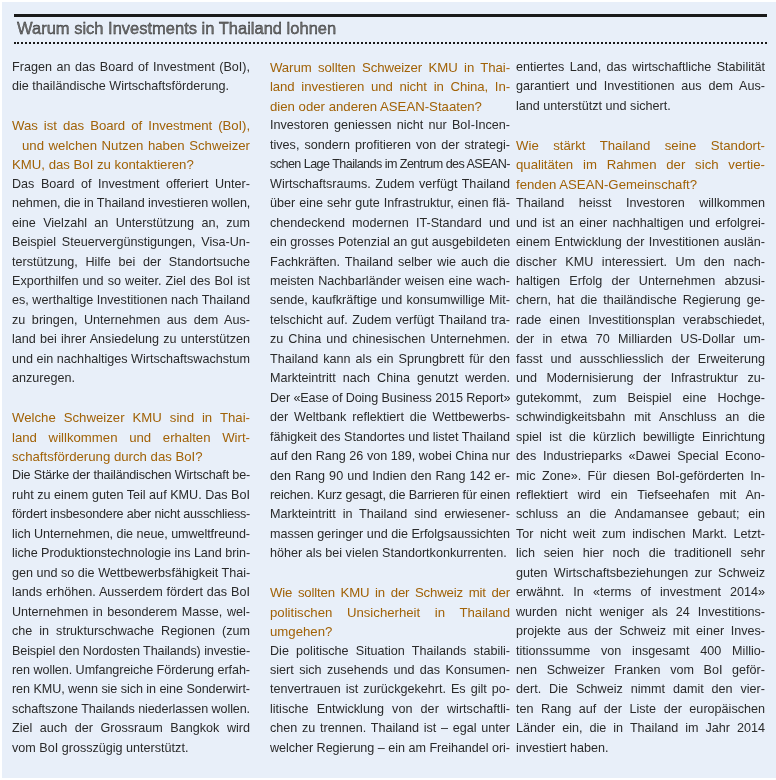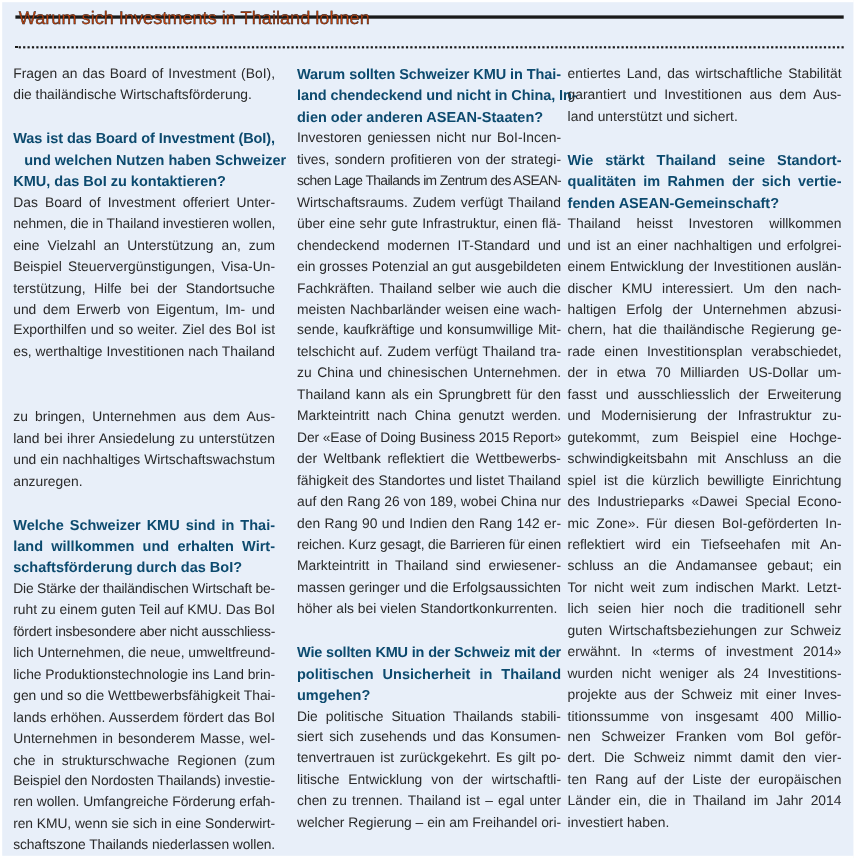--- a/index.html
+++ b/index.html
@@ -6,40 +6,40 @@
   body { width: 776px; height: 780px; overflow: hidden; position: relative; }
   .panel {
     position: absolute; left: 2px; top: 2px; width: 774px; height: 776px;
     background: #e8eff9;
   }
   .top-rule {
     position: absolute; left: 12px; top: 12px; width: 753px; height: 3px;
     background: #1a1a1a;
   }
   .title {
-    position: absolute; left: 15px; top: 6px;
+    position: absolute; left: 15px; top: 17px;
     font-family: "Liberation Sans", sans-serif; font-size: 16.5px; font-weight: normal;
-    color: #c2410c; letter-spacing: 0px; white-space: nowrap;
+    color: #737373; letter-spacing: 0px; white-space: nowrap;
     -webkit-text-stroke: 0.35px #1a1a1a;
   }
   .dotted-rule {
     position: absolute; left: 12px; top: 40px; width: 753px; height: 0;
     border-top: 2px dotted #1a1a1a;
   }
   .col {
     position: absolute; top: 58px;
     font-family: "Liberation Sans", sans-serif; font-size: 12.6px; line-height: 19.45px;
     color: #2a2a2a; text-align: justify; hyphens: manual;
   }
   .col1 { left: 12px; width: 238px; }
   .col2 { left: 270px; width: 240px; }
   .col3 { left: 516px; width: 249px; }
   .col p { margin: 0; }
   .col h3 {
-    margin: 0; font-size: 13.2px; font-weight: bold; color: #0c4a6e; line-height: 19.45px;
+    margin: 0; font-size: 13.2px; font-weight: normal; color: #a16207; line-height: 19.45px;
   }
   .gap { height: 19.45px; }
   .intro { text-align: left; }
   .ln { display: block; text-align: justify; text-align-last: justify; white-space: nowrap; }
   .ln.last { text-align-last: left; }
 </style>
 </head>
 <body>
 
 <div class="panel" style="background: rgb(232, 239, 249);">
@@ -58,24 +58,23 @@
     <span class="ln" style="display: block; letter-spacing: -0.0789474px;">Was ist das Board of Investment (BoI),</span>
     <span class="ln" style="display: block; margin-left: 10px;">und welchen Nutzen haben Schweizer</span>
     <span class="ln last" style="display: block;">KMU, das BoI zu kontaktieren?</span>
   </h3>
   <p>
     <span class="ln" style="display: block;">Das Board of Investment offeriert Unter-</span>
     <span class="ln" style="display: block; letter-spacing: -0.0697674px;">nehmen, die in Thailand investieren wollen,</span>
     <span class="ln" style="display: block;">eine Vielzahl an Unterstützung an, zum</span>
     <span class="ln" style="display: block;">Beispiel Steuervergünstigungen, Visa-Un-</span>
     <span class="ln" style="display: block;">terstützung, Hilfe bei der Standortsuche</span>
-    <span class="ln" style="display: block;">und dem Erwerb von Eigentum, Im- und</span>
     <span class="ln" style="display: block;">Exporthilfen und so weiter. Ziel des BoI ist</span>
     <span class="ln" style="display: block;">es, werthaltige Investitionen nach Thailand</span>
-    <span class="ln" style="display: block; margin-top: 40px;">zu bringen, Unternehmen aus dem Aus-</span>
+    <span class="ln" style="display: block;">zu bringen, Unternehmen aus dem Aus-</span>
     <span class="ln" style="display: block;">land bei ihrer Ansiedelung zu unterstützen</span>
     <span class="ln" style="display: block;">und ein nachhaltiges Wirtschaftswachstum</span>
     <span class="ln last" style="display: block;">anzuregen.</span>
   </p>
   <div class="gap"></div>
   <h3>
     <span class="ln" style="display: block;">Welche Schweizer KMU sind in Thai-</span>
     <span class="ln" style="display: block;">land willkommen und erhalten Wirt-</span>
     <span class="ln last" style="display: block;">schaftsförderung durch das BoI?</span>
   </h3>
@@ -94,21 +93,21 @@
     <span class="ln" style="display: block; letter-spacing: -0.0714286px;">ren KMU, wenn sie sich in eine Sonderwirt-</span>
     <span class="ln" style="display: block; letter-spacing: -0.119048px;">schaftszone Thailands niederlassen wollen.</span>
     <span class="ln" style="display: block;">Ziel auch der Grossraum Bangkok wird</span>
     <span class="ln last" style="display: block;">vom BoI grosszügig unterstützt.</span>
   </p>
 </div>
 
 <div class="col col2">
   <h3>
     <span class="ln" style="display: block; letter-spacing: -0.0833333px;">Warum sollten Schweizer KMU in Thai-</span>
-    <span class="ln" style="display: block; letter-spacing: -0.075px;">land chendeckend und nicht in China, In-</span>
+    <span class="ln" style="display: block; letter-spacing: -0.075px;">land investieren und nicht in China, In-</span>
     <span class="ln last" style="display: block;">dien oder anderen ASEAN-Staaten?</span>
   </h3>
   <p>
     <span class="ln" style="display: block;">Investoren geniessen nicht nur BoI-Incen-</span>
     <span class="ln" style="display: block;">tives, sondern profitieren von der strategi-</span>
     <span class="ln" style="display: block; letter-spacing: -0.571429px;">schen Lage Thailands im Zentrum des ASEAN-</span>
     <span class="ln" style="display: block;">Wirtschaftsraums. Zudem verfügt Thailand</span>
     <span class="ln" style="display: block;">über eine sehr gute Infrastruktur, einen flä-</span>
     <span class="ln" style="display: block;">chendeckend modernen IT-Standard und</span>
     <span class="ln" style="display: block;">ein grosses Potenzial an gut ausgebildeten</span>

